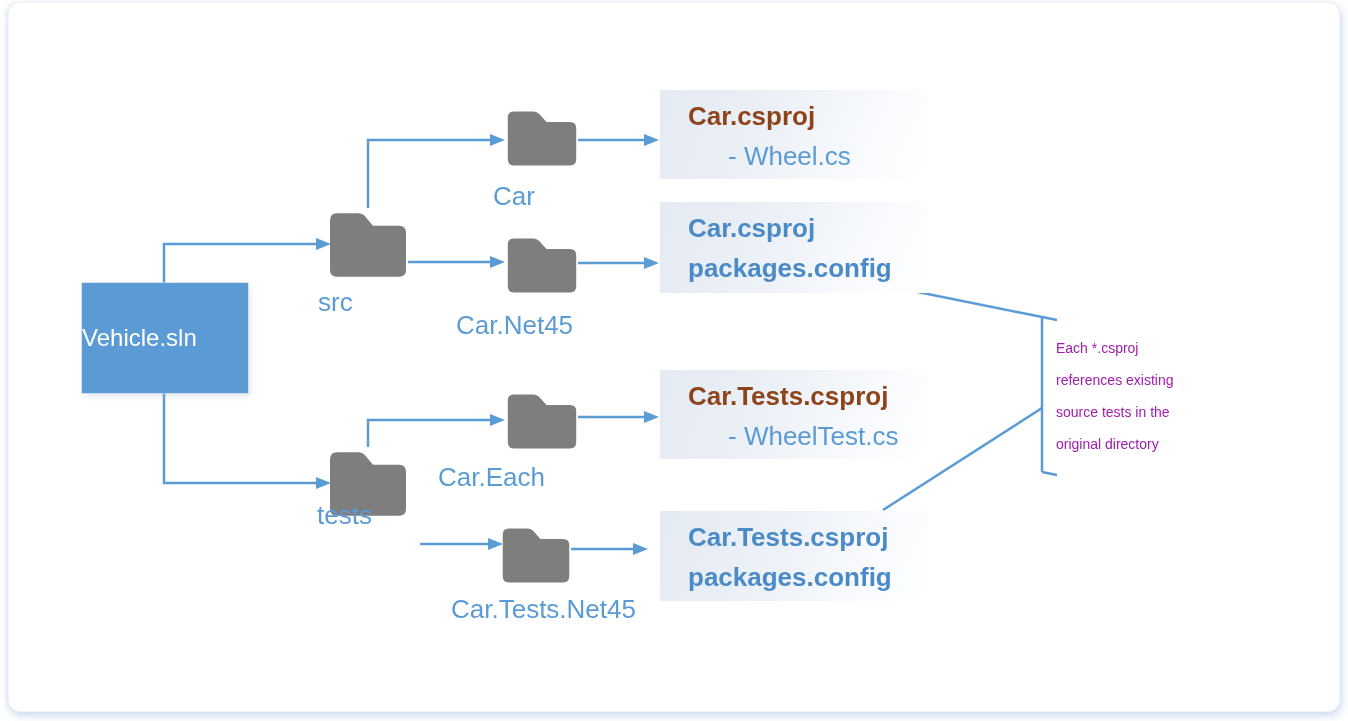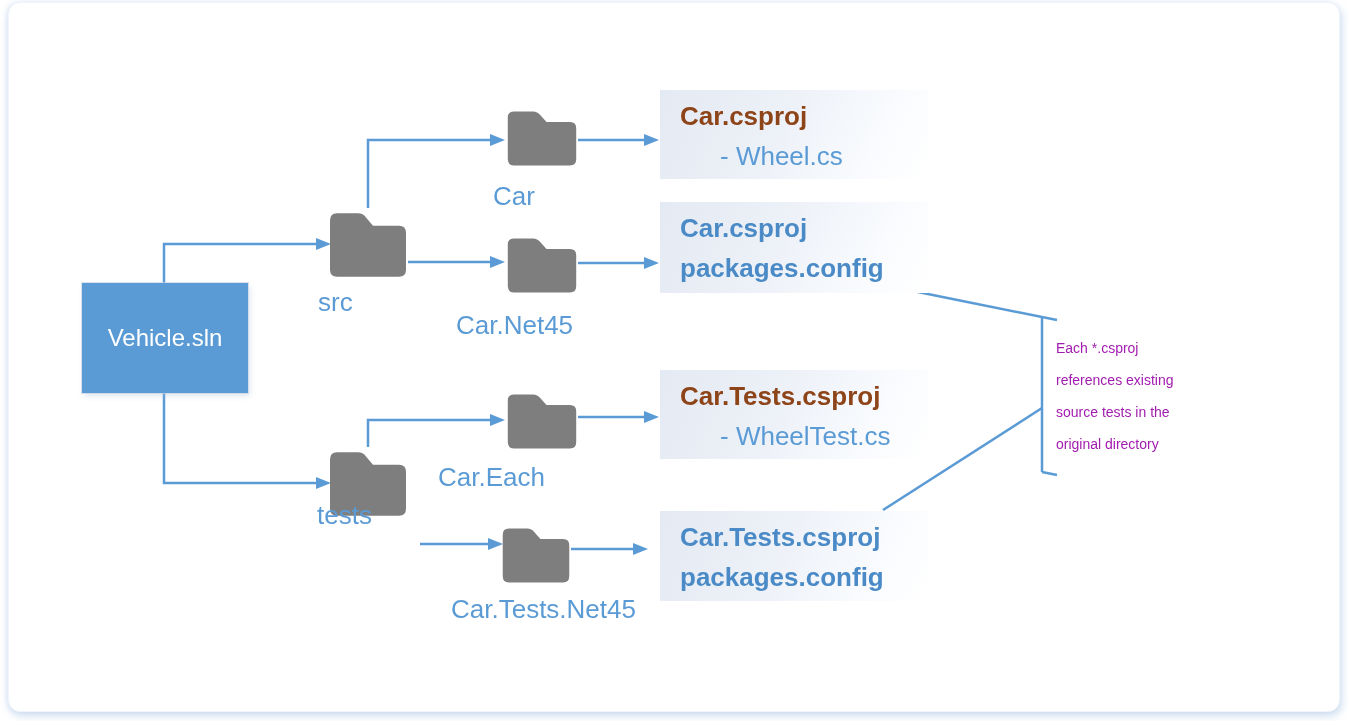--- a/index.html
+++ b/index.html
@@ -8,21 +8,21 @@
   .card{position:absolute;left:8px;top:2px;width:1330px;height:708px;
         background:#ffffff;border-radius:12px;
         border:1px solid #f0f4fb;
         box-shadow:2px 4px 8px rgba(151,183,224,0.45), -2px 0 5px rgba(170,195,230,0.25);}
   .canvas{position:absolute;left:0;top:0;width:1348px;height:721px;}
   svg.connectors{position:absolute;left:0;top:0;}
 
   
   .root-box{position:absolute;left:82px;top:283px;width:166px;height:110px;
             background:#5b9bd5;color:#ffffff;display:flex;align-items:center;
-            justify-content:center;font-size:24px;
+            justify-content:flex-start;font-size:24px;
             box-shadow:0 0 0 1px rgba(199,211,228,0.65), 2px 3px 6px rgba(160,182,214,0.35);}
 
   
   .folder{position:absolute;}
   .folder svg{width:100%;height:100%;display:block;}
   #f-src{left:328px;top:208px;width:80px;height:73px;}
   #f-tests{left:328px;top:447px;width:80px;height:73px;}
   #f-car{left:506px;top:107px;width:72px;height:62px;}
   #f-carnet{left:506px;top:234px;width:72px;height:62px;}
   #f-cartests{left:506px;top:390px;width:72px;height:62px;}
@@ -32,21 +32,21 @@
   .flabel{position:absolute;color:#5b9bd5;font-size:26px;white-space:nowrap;}
   #l-src{left:318px;top:287px;width:100px;}
   #l-car{left:493px;top:181px;width:100px;}
   #l-carnet{left:456px;top:310px;width:200px;}
   #l-tests{left:317px;top:500px;width:100px;}
   #l-cartests{left:438px;top:462px;width:200px;}
   #l-cartestsnet{left:451px;top:594px;width:212px;}
 
   
   .block{position:absolute;left:660px;width:268px;box-sizing:border-box;
-         padding:6px 0 0 20px;
+         padding:6px 0 0 28px;
          background:linear-gradient(115deg,#e4eaf3 0%,#ecf0f7 40%,#f9fbfe 78%,#ffffff 100%);}
   #b1{top:90px;height:89px;}
   #b2{top:202px;height:91px;}
   #b3{top:370px;height:89px;}
   #b4{top:511px;height:90px;}
   .bl{font-weight:bold;font-size:26px;line-height:40px;white-space:nowrap;}
   .t-brown{color:#8e4419;}
   .t-blue{color:#5b9bd5;font-weight:normal;margin-left:40px;}
   .t-bblue{color:#4a8ac6;}
 

